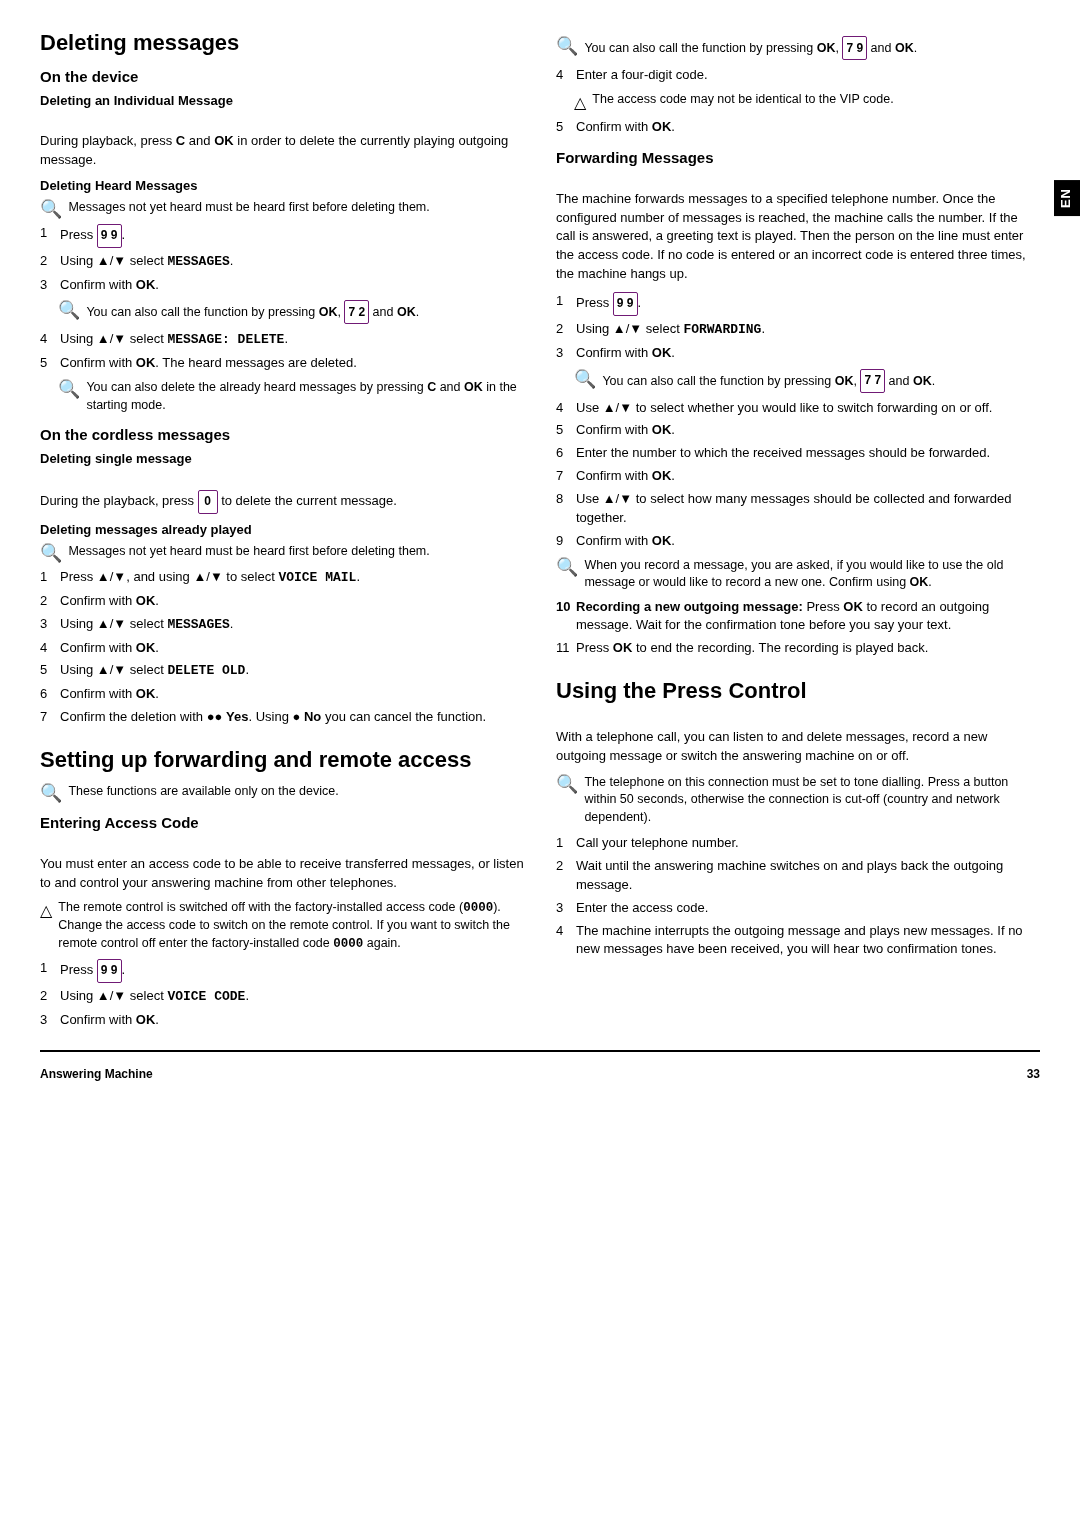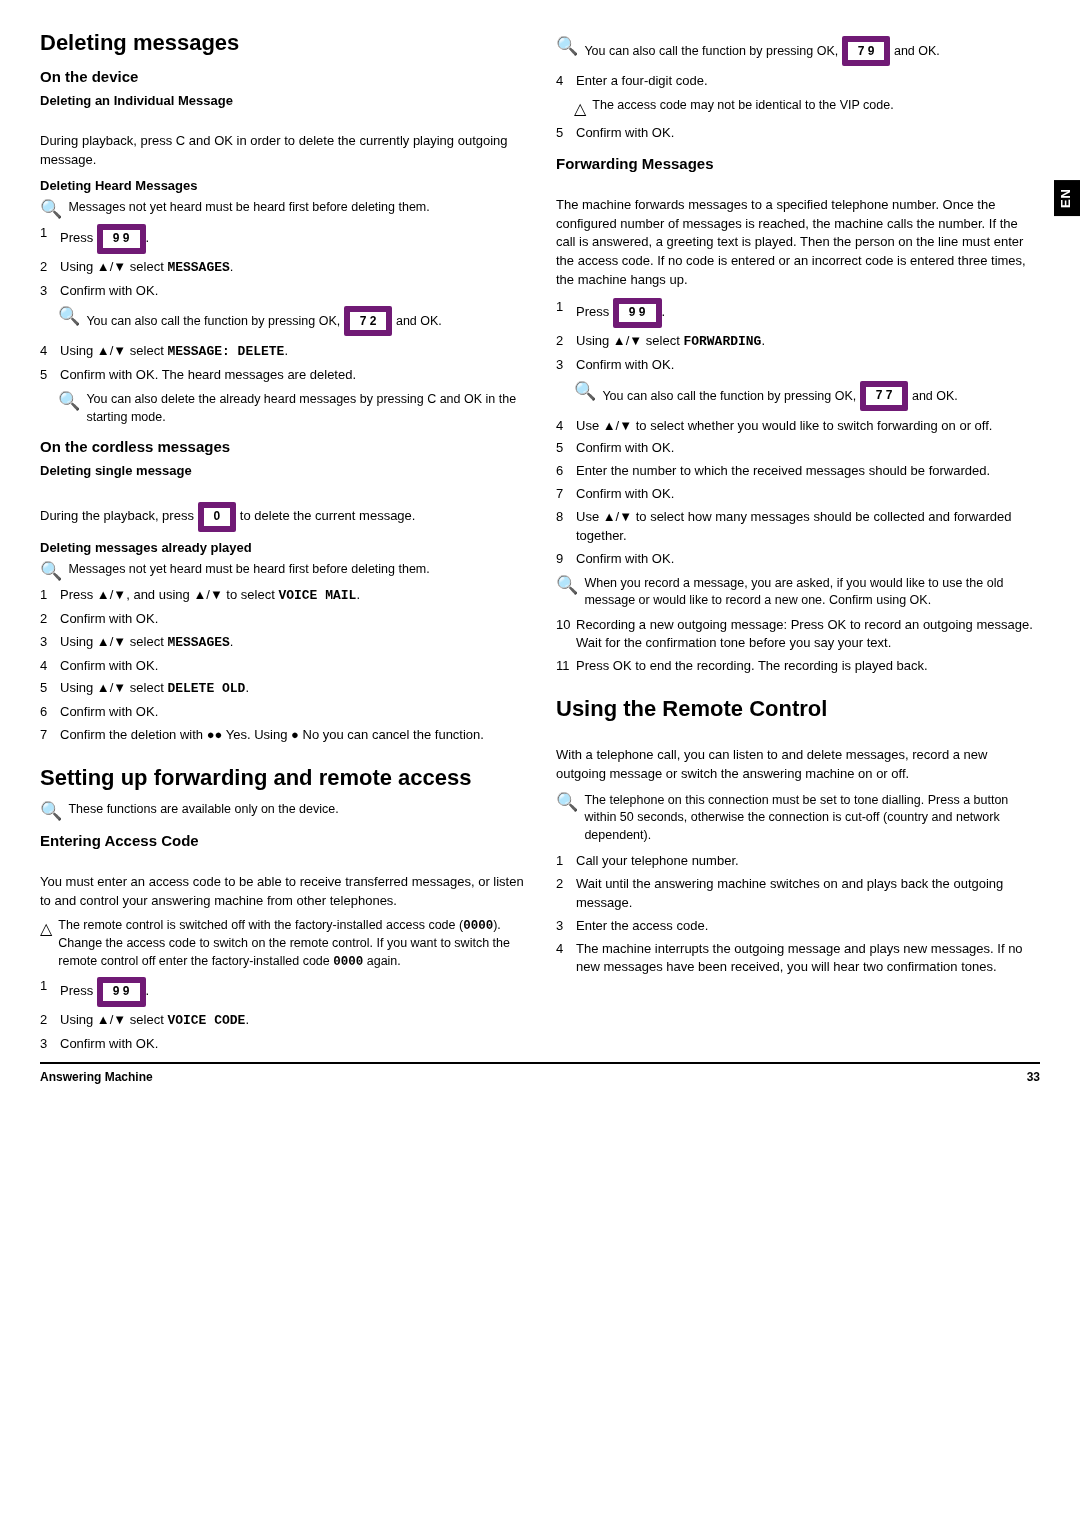--- a/index.html
+++ b/index.html
@@ -87,51 +87,51 @@
     .warn-box {
       display: flex;
       align-items: flex-start;
       gap: 6px;
       margin: 6px 0;
     }
     .keybox {
       display: inline-flex;
       align-items: center;
       justify-content: center;
-      border: 6px solid #701a75;
+      border: 1px solid #701a75;
       border-radius: 2px;
-      padding: 0 10px;
+      padding: 0 3px;
       font-size: 12px;
       min-width: 20px;
-      height: 30px;
+      height: 24px;
       font-weight: bold;
     }
     .mono {
       font-family: 'Courier New', monospace;
       font-weight: bold;
     }
-    .bold { font-weight: normal; }
+    .bold { font-weight: bold; }
     .en-tab {
       position: absolute;
       right: 0;
       top: 180px;
       background: #000;
       color: #fff;
       writing-mode: vertical-rl;
       transform: rotate(180deg);
       padding: 8px 4px;
       font-size: 13px;
       font-weight: bold;
       letter-spacing: 1px;
       width: 26px;
     }
     .footer {
       border-top: 2px solid #000;
-      margin-top: 4px;
-      padding-top: 6px;
+      margin-top: 16px;
+      padding-top: 15px;
       display: flex;
       justify-content: space-between;
       font-size: 12px;
       font-weight: bold;
     }
     .indent {
       margin-left: 18px;
     }
   </style>
 </head>
@@ -356,21 +356,21 @@
         <li>
             <span class="step-num bold">10</span>
             <span><span class="bold">Recording a new outgoing message:</span> Press <span class="bold">OK</span> to record an outgoing message. Wait for the confirmation tone before you say your text.</span>
           </li>
         <li>
             <span class="step-num">11</span>
             <span>Press <span class="bold">OK</span> to end the recording. The recording is played back.</span>
           </li>
       </ol>
 
-      <h1 class="section-title" style="margin-top:20px;">Using the Remote Control</h1>
+      <h1 class="section-title" style="margin-top:20px;">Using the Press Control</h1>
 
       <p>With a telephone call, you can listen to and delete messages, record a new outgoing message or switch the answering machine on or off.</p>
 
       <div class="note-box" style="margin-top:8px;">
         <span class="note-icon">🔍</span>
         <span class="note-text">The telephone on this connection must be set to tone dialling. Press a button within 50 seconds, otherwise the connection is cut-off (country and network dependent).</span>
       </div>
 
       <ol class="step-list" style="margin-top:8px;">
         <li>

